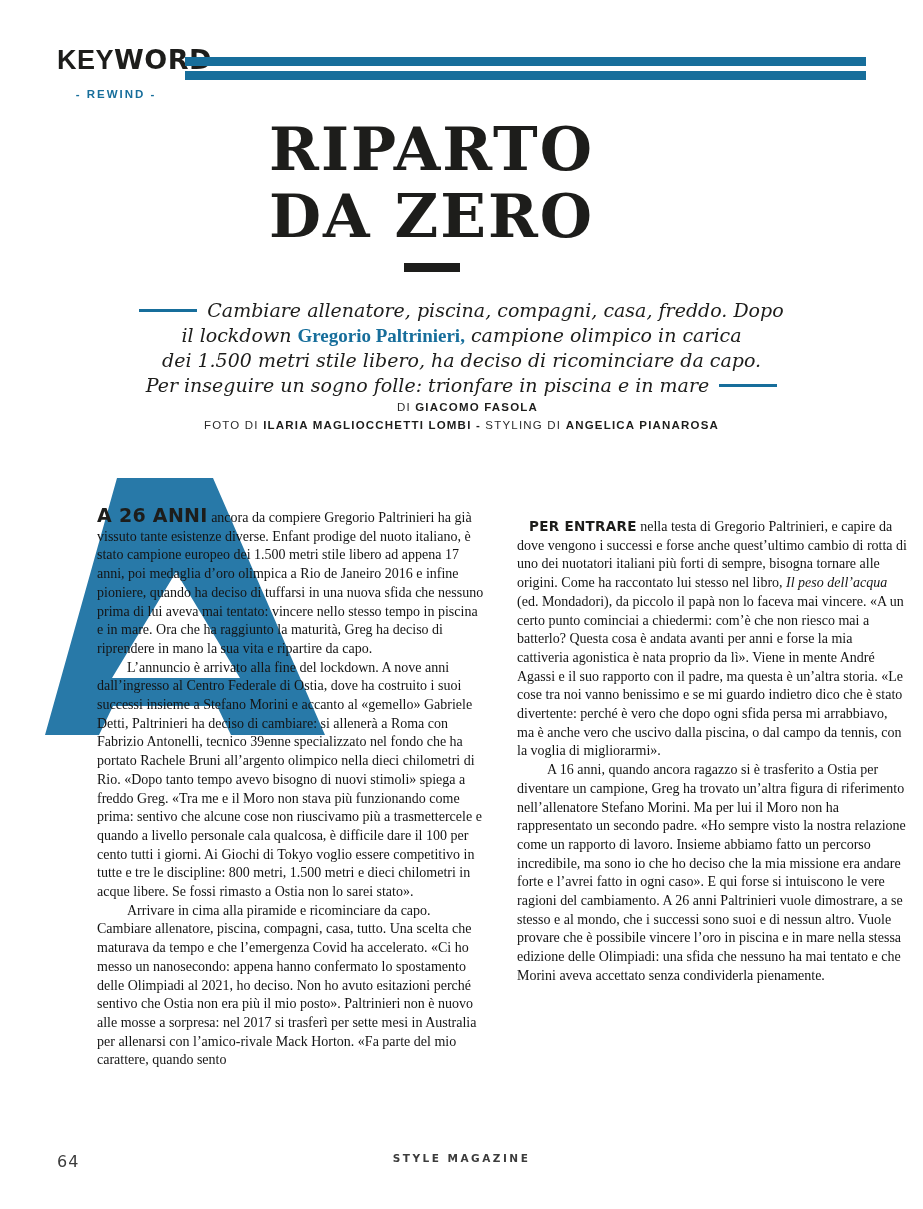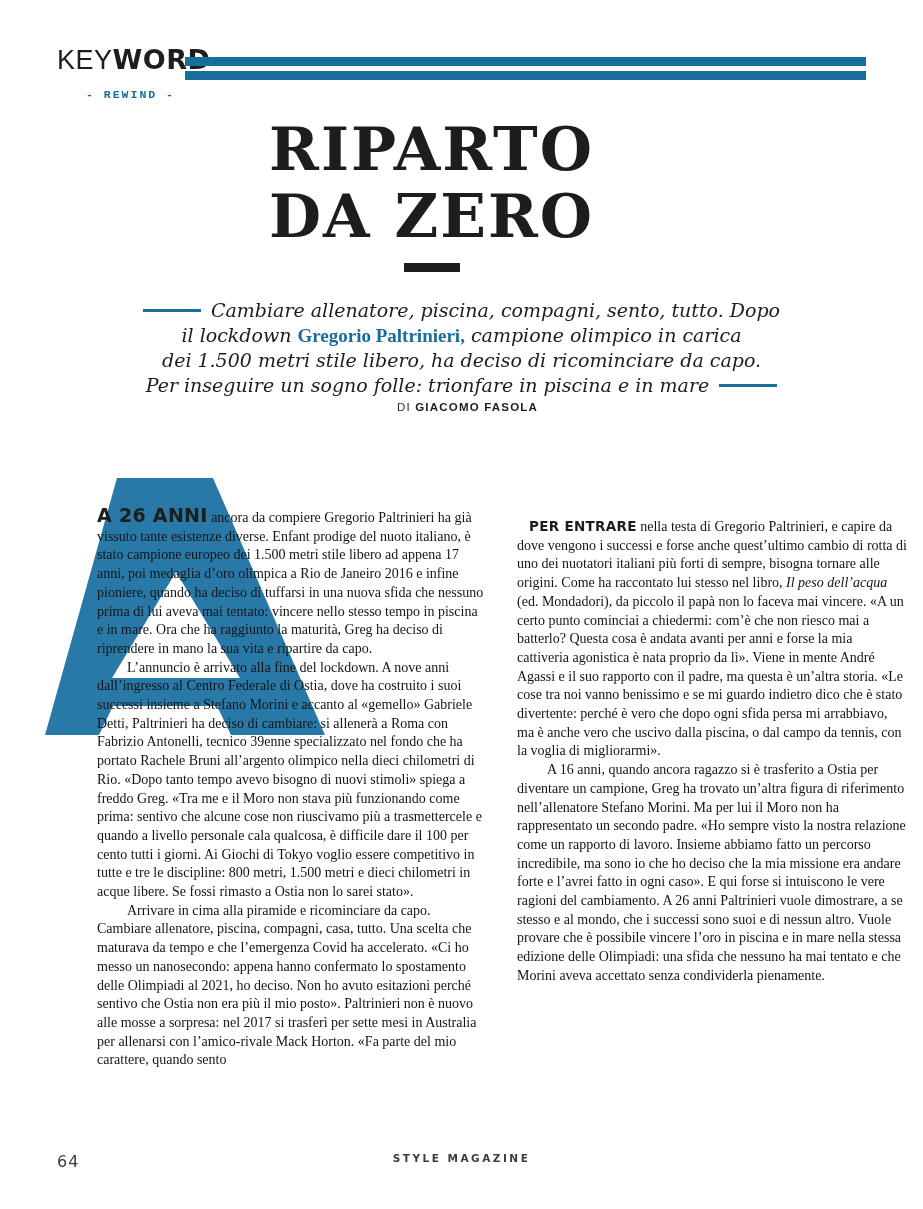--- a/index.html
+++ b/index.html
@@ -17,26 +17,26 @@
     font-family:"Liberation Serif",serif;
     color:#1a1a1a;
   }
   
   .masthead-brand{
     position:absolute;left:57px;top:44px;
     font-family:"Liberation Sans",sans-serif;
     font-size:27px;letter-spacing:.5px;color:#1d1d1b;
     white-space:nowrap;
   }
-  .brand-light{font-weight:400;text-align:center;}
+  .brand-light{font-weight:700;text-align:center;}
   .brand-bold{font-family:"DejaVu Sans",sans-serif;font-weight:bold;}
   .rewind-tagline{
     position:absolute;left:57px;top:88px;width:118px;
-    text-align:right;
-    font-family:Liberation Mono, monospace;
+    text-align:center;
+    font-family:Liberation Sans, sans-serif;
     font-size:11.5px;font-weight:bold;letter-spacing:2px;
     color:var(--accent);white-space:nowrap;
   }
   .rule{position:absolute;left:185px;width:681px;height:9px;background:var(--accent);}
   .rule-top{top:57px;}
   .rule-bottom{top:71px;}
   
   .article-title{
     position:absolute;left:0;top:116px;width:863px;
     text-align:center;
@@ -128,28 +128,29 @@
   <div class="rule rule-top"></div>
   <div class="rule rule-bottom"></div>
 
   <h1 class="article-title">
     <span style="display:block;">RIPARTO</span>
     <span style="display:block;">DA ZERO</span>
     <span class="title-dash"></span>
   </h1>
 
   <div class="standfirst">
-    <span class="sf-line"><span class="sf-dash sf-dash-open"></span><span>Cambiare allenatore, piscina, compagni, sento, tutto. Dopo</span></span>
+    <span class="sf-line"><span class="sf-dash sf-dash-open"></span><span>Cambiare allenatore, piscina, compagni, casa, freddo. Dopo</span></span>
     <span class="sf-line"><span>il lockdown </span><span class="sf-name">Gregorio Paltrinieri,</span><span> campione olimpico in carica</span></span>
     <span class="sf-line">dei 1.500 metri stile libero, ha deciso di ricominciare da capo.</span>
     <span class="sf-line"><span>Per inseguire un sogno folle: trionfare in piscina e in mare</span><span class="sf-dash sf-dash-close"></span></span>
   </div>
 
   <div class="byline">
     <span style="display:block;margin-left:12px;"><span>DI </span><b>GIACOMO FASOLA</b></span>
+    <span style="display:block;"><span>FOTO DI </span><b>ILARIA MAGLIOCCHETTI LOMBI - </b><span>STYLING DI </span><b>ANGELICA PIANAROSA</b></span>
   </div>
 
   <svg class="watermark" viewBox="0 0 923 1209" aria-hidden="true">
     <path style="fill:var(--watermark)" fill-rule="evenodd" d="M117,478 L213,478 L325,735 L231,735 L217,706 L113,706 L99,735 L45,735 Z
          M176,572 L240,678 L112,678 Z"></path>
   </svg>
 
   <div class="bodycopy col-left">
     <p><span class="lead-in big">A 26 ANNI</span><span> ancora da compiere Gregorio Paltrinieri ha già vissuto tante esistenze diverse. Enfant prodige del nuoto italiano, è stato campione europeo dei 1.500 metri stile libero ad appena 17 anni, poi medaglia d’oro olimpica a Rio de Janeiro 2016 e infine pioniere, quando ha deciso di tuffarsi in una nuova sfida che nessuno prima di lui aveva mai tentato: vincere nello stesso tempo in piscina e in mare. Ora che ha raggiunto la maturità, Greg ha deciso di riprendere in mano la sua vita e ripartire da capo.</span></p>
     <p class="indent">L’annuncio è arrivato alla fine del lockdown. A nove anni dall’ingresso al Centro Federale di Ostia, dove ha costruito i suoi successi insieme a Stefano Morini e accanto al «gemello» Gabriele Detti, Paltrinieri ha deciso di cambiare: si allenerà a Roma con Fabrizio Antonelli, tecnico 39enne specializzato nel fondo che ha portato Rachele Bruni all’argento olimpico nella dieci chilometri di Rio. «Dopo tanto tempo avevo bisogno di nuovi stimoli» spiega a freddo Greg. «Tra me e il Moro non stava più funzionando come prima: sentivo che alcune cose non riuscivamo più a trasmettercele e quando a livello personale cala qualcosa, è difficile dare il 100 per cento tutti i giorni. Ai Giochi di Tokyo voglio essere competitivo in tutte e tre le discipline: 800 metri, 1.500 metri e dieci chilometri in acque libere. Se fossi rimasto a Ostia non lo sarei stato».</p>

